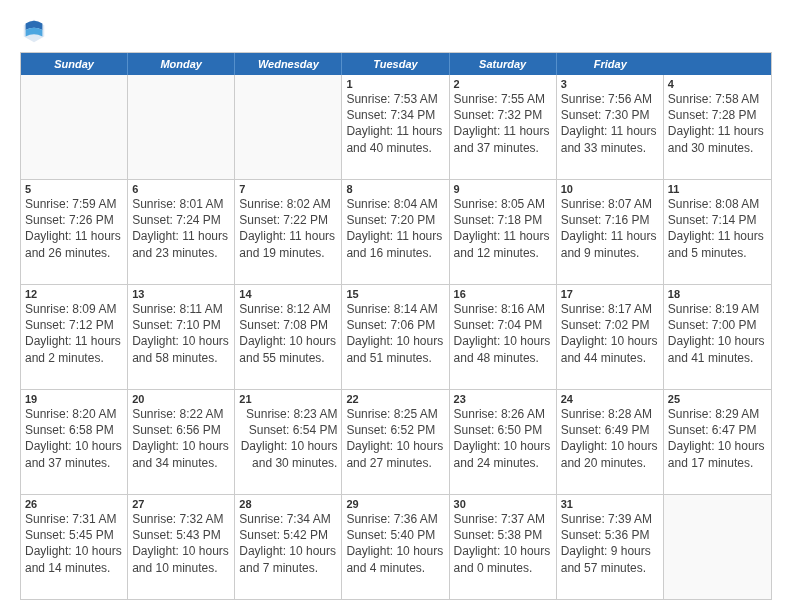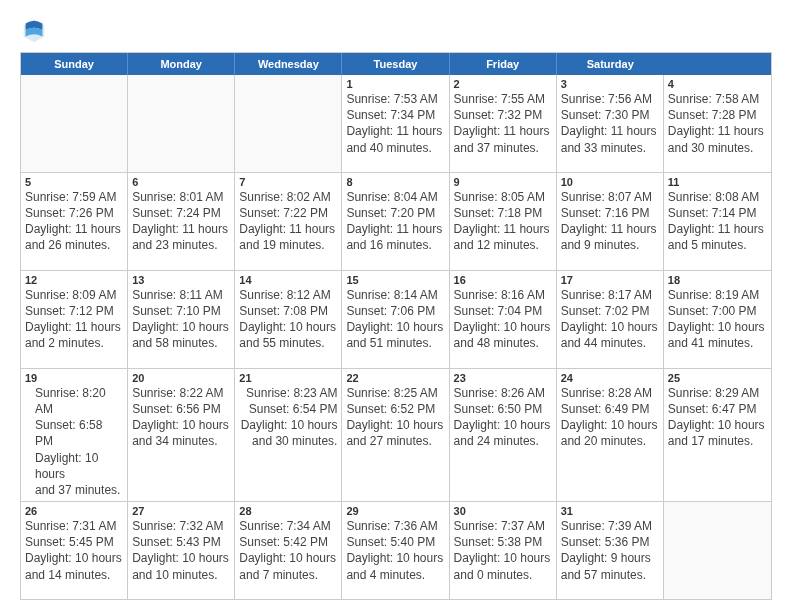--- a/index.html
+++ b/index.html
@@ -63,20 +63,21 @@
     .calendar {
       flex: 1;
       display: flex;
       flex-direction: column;
       border: 1px solid #ccc;
     }
     .cal-header {
       display: grid;
       grid-template-columns: repeat(7, 1fr);
       background: #2a6db5;
+      font-style: italic;
     }
     .cal-header-cell {
       color: #fff;
       font-size: 11px;
       font-weight: bold;
       text-align: center;
       padding: 5px 2px;
       border-right: 1px solid #5590cc;
     }
     .cal-header-cell:last-child { border-right: none; }
@@ -135,22 +136,22 @@
       <div class="location"></div>
     </div>
   </div>
 
   <div class="calendar">
     <div class="cal-header">
     <div class="cal-header-cell">Sunday</div>
         <div class="cal-header-cell">Monday</div>
         <div class="cal-header-cell">Wednesday</div>
         <div class="cal-header-cell">Tuesday</div>
+        <div class="cal-header-cell">Saturday</div>
         <div class="cal-header-cell">Friday</div>
-        <div class="cal-header-cell">Saturday</div>
       </div>
     <div class="cal-body">
     <div class="cal-row">
           <div class="cal-cell empty"></div>
           <div class="cal-cell empty"></div>
           <div class="cal-cell empty"></div>
           <div class="cal-cell">
             <div class="day-num">1</div>
             <div class="day-info" style="white-space: pre-line;">Sunrise: 7:53 AM
 Sunset: 7:34 PM
@@ -277,21 +278,21 @@
             <div class="day-num">18</div>
             <div class="day-info" style="white-space: pre-line;">Sunrise: 8:19 AM
 Sunset: 7:00 PM
 Daylight: 10 hours
 and 41 minutes.</div>
           </div>
         </div>
         <div class="cal-row">
           <div class="cal-cell">
             <div class="day-num">19</div>
-            <div class="day-info" style="white-space: pre-line; margin-left: 10px;">Sunrise: 8:20 AM
+            <div class="day-info" style="white-space: pre-line;">Sunrise: 8:20 AM
 Sunset: 6:58 PM
 Daylight: 10 hours
 and 37 minutes.</div>
           </div>
           <div class="cal-cell">
             <div class="day-num">20</div>
             <div class="day-info" style="white-space: pre-line;">Sunrise: 8:22 AM
 Sunset: 6:56 PM
 Daylight: 10 hours
 and 34 minutes.</div>

